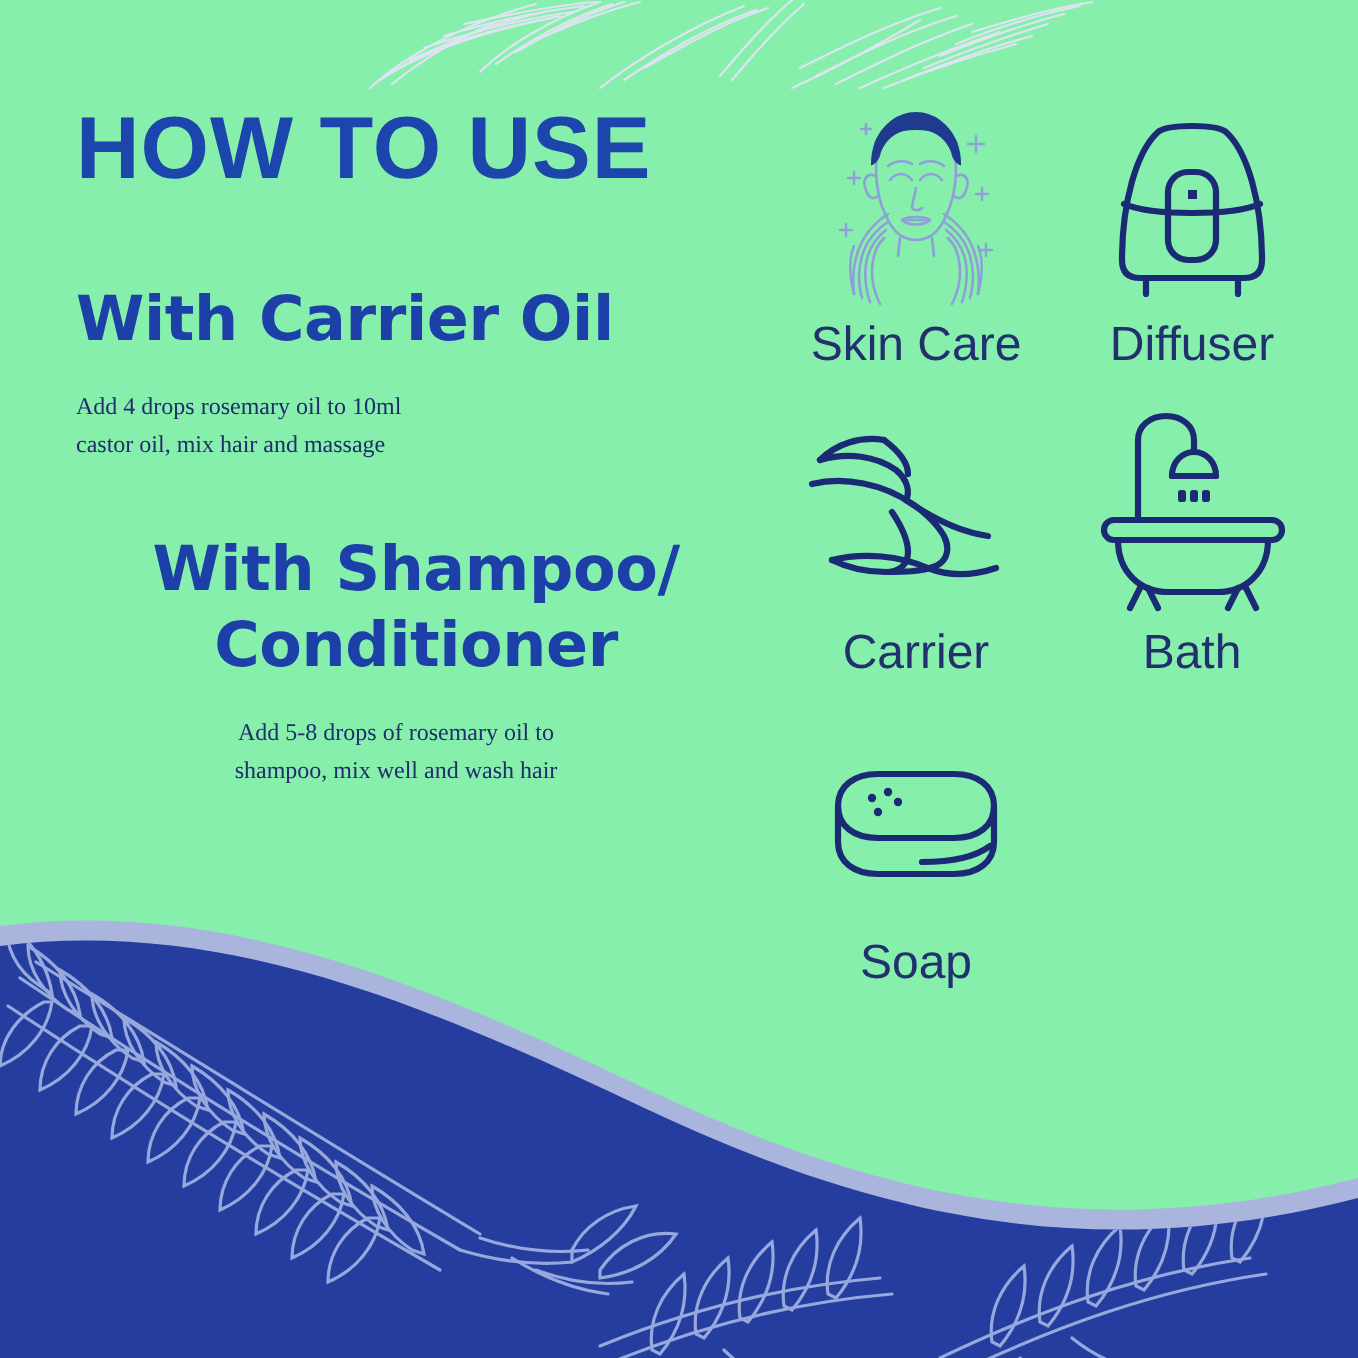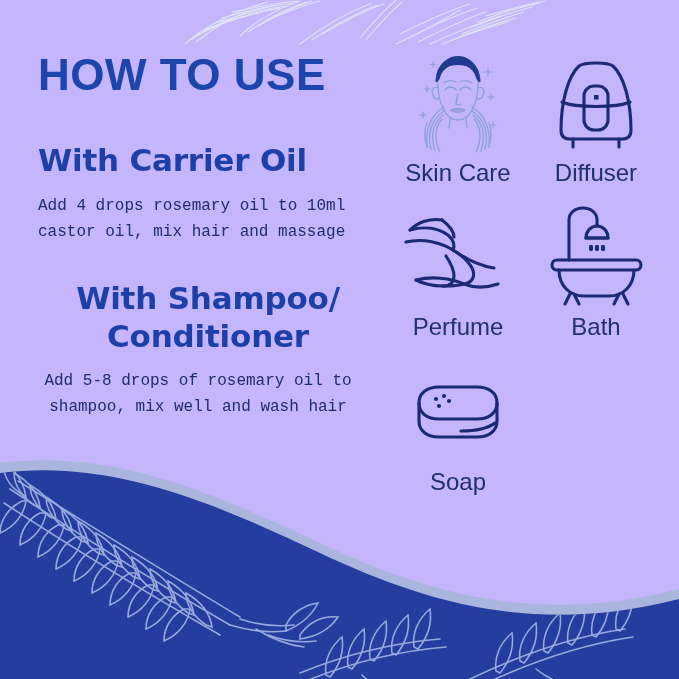--- a/index.html
+++ b/index.html
@@ -2,21 +2,21 @@
 <html><head>
 <meta charset="utf-8">
 <style>
   html,body{margin:0;padding:0;}
   body{
     width:679px;height:679px;
     background:#ffffff;
     font-family:"Liberation Sans", sans-serif;
     overflow:hidden;
   }
-  .page{position:relative;width:679px;height:679px;overflow:hidden;background:#c4b5fd;}
+  .page{position:relative;width:679px;height:679px;overflow:hidden;background:#86efac;}
 
   
   .top-deco{position:absolute;left:0;top:0;width:679px;height:46px;z-index:1;pointer-events:none;}
   .bottom-wave{position:absolute;left:0;bottom:0;width:679px;height:230px;z-index:1;pointer-events:none;}
 
   
   .left-col{position:absolute;left:38px;top:52px;width:340px;z-index:3;}
 
   .page-title{
     font-family:"Liberation Sans", sans-serif;
@@ -35,22 +35,22 @@
   .section-heading{
     font-family:"DejaVu Sans", sans-serif;
     font-weight:bold;
     font-size:31px;
     color:#1c3fa8;
     line-height:1.22;
     letter-spacing:-0.2px;
     margin:0 0 14px 0;
   }
   .section-body{
-    font-family:Liberation Mono, monospace;
-    font-size:16px;
+    font-family:Liberation Serif, serif;
+    font-size:12px;
     color:#1f2d6b;
     line-height:1.62;
     margin:0;
     max-width:320px;
   }
 
   
   .icon-grid{
     position:absolute;left:392px;top:50px;width:270px;z-index:3;
     display:grid;grid-template-columns:1fr 1fr;
@@ -216,21 +216,21 @@
             <path d="M8 38 C24 34 44 38 58 48 C70 56 82 62 96 64"></path>
 
             <path d="M55 46 C62 50 70 57 74 64 C77 70 76 76 70 79"></path>
             <path d="M48 52 C52 58 56 66 56 72 C56 78 52 82 45 82"></path>
             <path d="M45 82 C36 82 26 80 18 76"></path>
             <path d="M18 76 C34 72 52 74 66 80 C76 84 88 84 100 80"></path>
             <path d="M70 79 C62 82 54 82 45 82"></path>
           </g>
         </svg>
       </div>
-      <div class="icon-label">Perfume</div>
+      <div class="icon-label">Carrier</div>
     </div>
 
     <div class="icon-cell">
       <div class="icon-art">
         <svg width="105" height="104" viewBox="0 0 105 104">
           <g fill="none" stroke="#1b2a74" stroke-width="3.1" stroke-linecap="round" stroke-linejoin="round">
 
             <path d="M25 56 L25 16 C25 9 31 4 39 4 C47 4 53 9 53 16 L53 22"></path>
 
             <path d="M42 34 C42 27 47 22 53 22 C59 22 64 27 64 34Z"></path>

